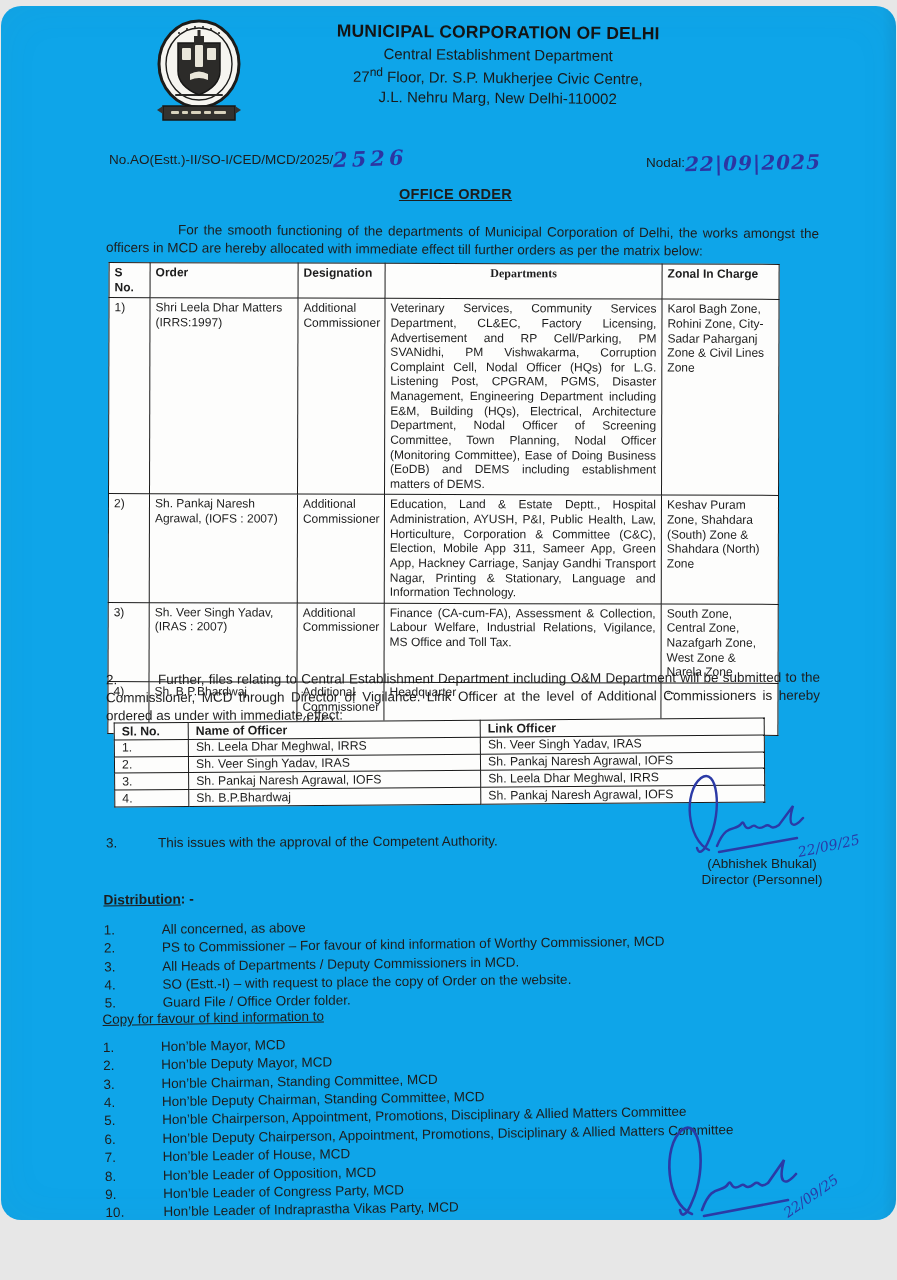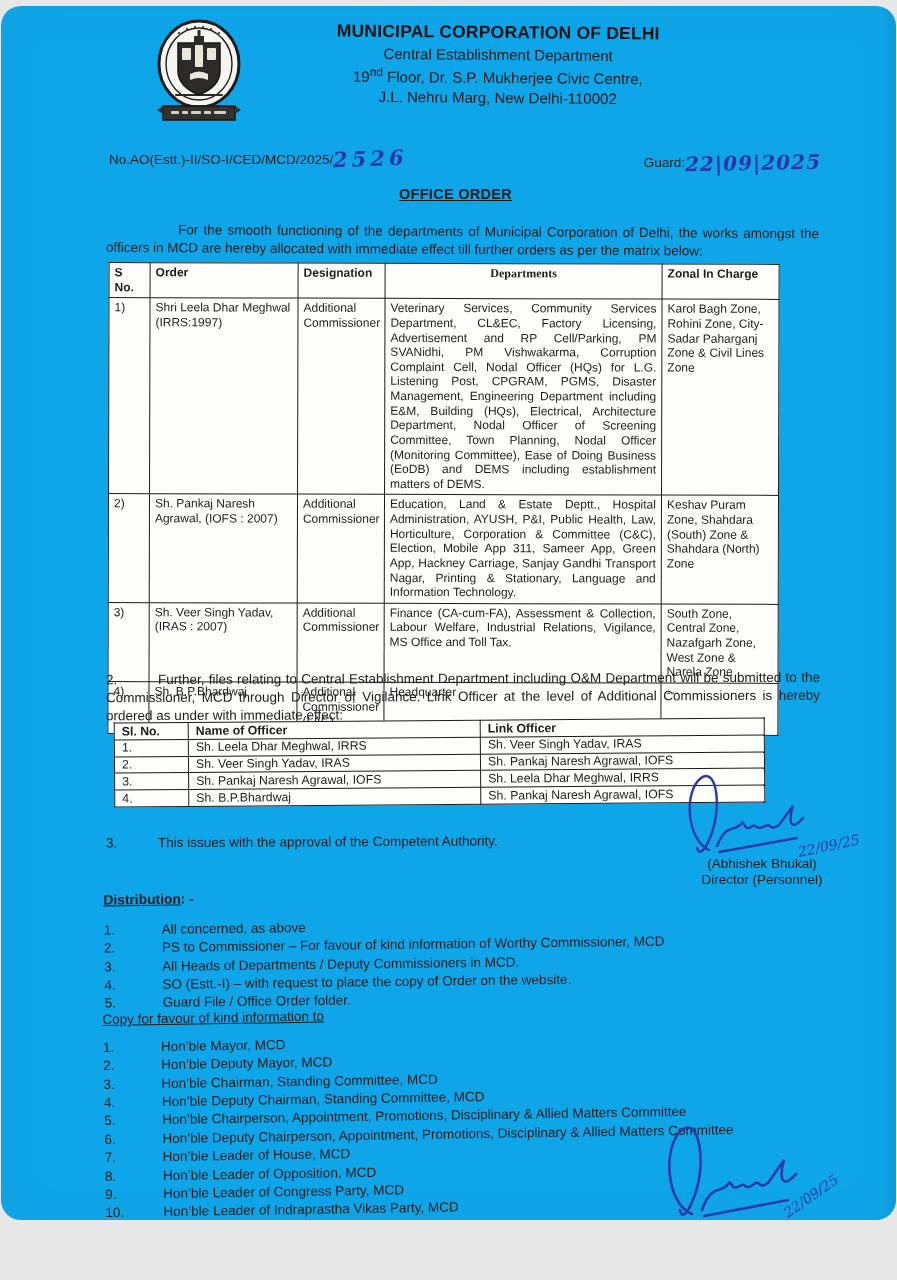--- a/index.html
+++ b/index.html
@@ -108,30 +108,30 @@
         <rect x="42" y="93" width="10" height="3" rx="1"></rect>
           <rect x="55" y="93" width="7" height="3" rx="1"></rect>
         <rect x="65" y="93" width="12" height="3" rx="1"></rect>
       </g>
     </g>
   </svg>
 
   <div class="header-text">
     <div class="org-name">MUNICIPAL CORPORATION OF DELHI</div>
     <div class="hline">Central Establishment Department</div>
-    <div class="hline"><span>19</span><sup>nd</sup><span> Floor, Dr. S.P. Mukherjee Civic Centre,</span></div>
+    <div class="hline"><span>27</span><sup>nd</sup><span> Floor, Dr. S.P. Mukherjee Civic Centre,</span></div>
     <div class="hline">J.L. Nehru Marg, New Delhi-110002</div>
   </div>
 
   <div class="ref-row">
     <div class="ref-left">
       <span>No.AO(Estt.)-II/SO-I/CED/MCD/2025/</span><span class="handwrite hw-num">2526</span>
     </div>
     <div class="ref-right">
-      <span>Guard:</span><span class="handwrite hw-date">22|09|2025</span>
+      <span>Nodal:</span><span class="handwrite hw-date">22|09|2025</span>
     </div>
   </div>
 
   <div class="title"><span>OFFICE ORDER</span></div>
 
   <p class="para para1">For the smooth functioning of the departments of Municipal Corporation of Delhi, the works amongst the officers in MCD are hereby allocated with immediate effect till further orders as per the matrix below:</p>
 
   <table class="t1">
     <colgroup>
         <col style="width:41px">
@@ -143,21 +143,21 @@
     <tbody>
         <tr>
       <th>S No.</th>
       <th>Order</th>
       <th>Designation</th>
       <th class="c-dept">Departments</th>
       <th>Zonal In Charge</th>
     </tr>
     <tr>
       <td>1)</td>
-      <td>Shri Leela Dhar Meghwal (IRRS:1997)</td>
+      <td>Shri Leela Dhar Matters (IRRS:1997)</td>
       <td>Additional Commissioner</td>
       <td class="c-dept">Veterinary Services, Community Services Department, CL&amp;EC, Factory Licensing, Advertisement and RP Cell/Parking, PM SVANidhi, PM Vishwakarma, Corruption Complaint Cell, Nodal Officer (HQs) for L.G. Listening Post, CPGRAM, PGMS, Disaster Management, Engineering Department including E&amp;M, Building (HQs), Electrical, Architecture Department, Nodal Officer of Screening Committee, Town Planning, Nodal Officer (Monitoring Committee), Ease of Doing Business (EoDB) and DEMS including establishment matters of DEMS.</td>
       <td>Karol Bagh Zone, Rohini Zone, City-Sadar Paharganj Zone &amp; Civil Lines Zone</td>
     </tr>
     <tr>
       <td>2)</td>
       <td>Sh. Pankaj Naresh Agrawal, (IOFS : 2007)</td>
       <td>Additional Commissioner</td>
       <td class="c-dept">Education, Land &amp; Estate Deptt., Hospital Administration, AYUSH, P&amp;I, Public Health, Law, Horticulture, Corporation &amp; Committee (C&amp;C), Election, Mobile App 311, Sameer App, Green App, Hackney Carriage, Sanjay Gandhi Transport Nagar, Printing &amp; Stationary, Language and Information Technology.</td>
       <td>Keshav Puram Zone, Shahdara (South) Zone &amp; Shahdara (North) Zone</td>

